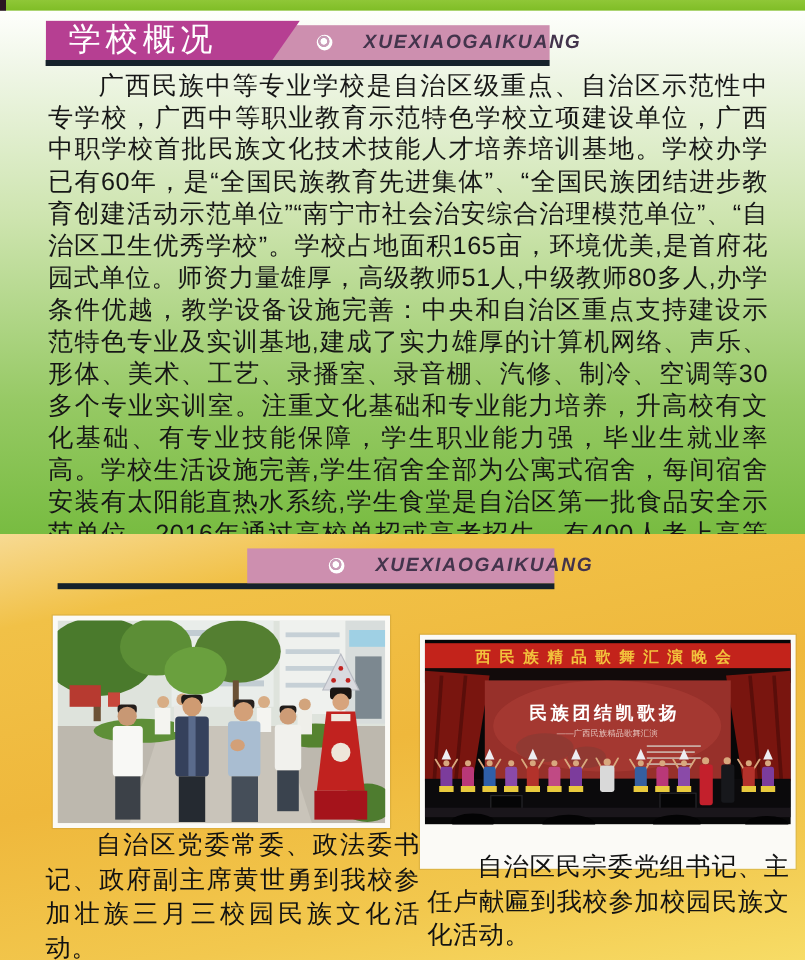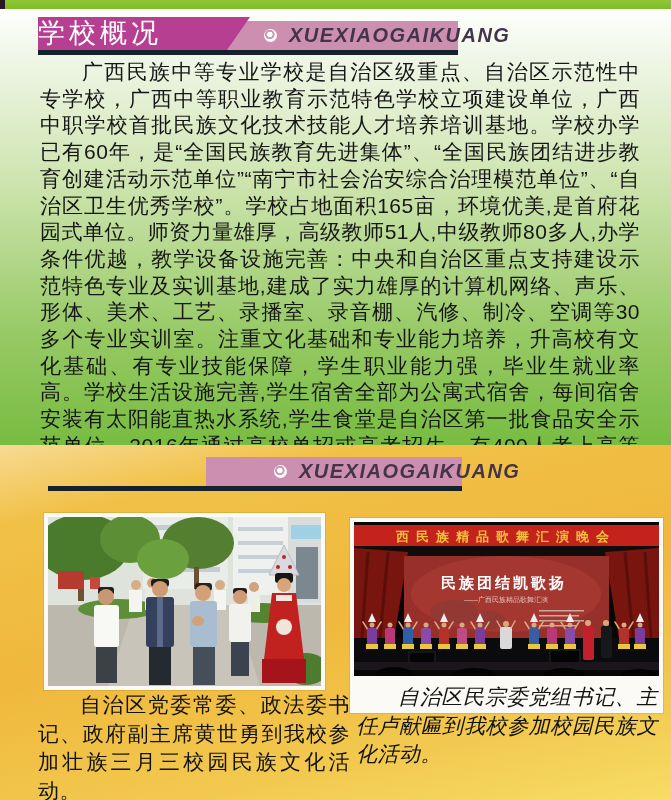--- a/index.html
+++ b/index.html
@@ -29,54 +29,54 @@
     position:absolute;left:158px;right:0;top:4px;bottom:5px;
     background:#CD8FAF;display:flex;align-items:center;
   }
   .banner-block{
     position:absolute;left:0;top:0;bottom:5px;width:212px;
     background:#B63F92;
     clip-path:polygon(0 0,212px 0,189px 100%,0 100%);
     display:flex;align-items:center;z-index:2;
   }
   .banner-title{
-    color:#ffffff;font-size:27px;letter-spacing:4px;
+    color:#ffffff;font-size:27px;letter-spacing:4px;padding-left:19px;
     line-height:1;white-space:nowrap;
   }
   .banner-dot{
     width:13px;height:13px;border-radius:50%;margin-left:68px;flex:0 0 auto;
     background:radial-gradient(circle at 45% 42%,#ffffff 0 2.5px,#c99cb8 3px 4.5px,#ffffff 5px);
   }
   .banner-pinyin{
-    font-style:italic;font-weight:700;font-size:20px;letter-spacing:1.5px;
-    color:#43344C;margin-left:12px;white-space:nowrap;
+    font-style:italic;font-weight:700;font-size:16px;letter-spacing:1.5px;
+    color:#43344C;margin-left:26px;white-space:nowrap;
   }
   .banner-overview{left:38px;top:8px;width:420px;}
   .banner-care{left:48px;top:8px;width:414px;}
 
   
   .overview-text{
     position:absolute;left:40px;top:50px;width:600px;margin:0;
     font-size:21px;line-height:26.7px;color:#161616;
     text-align:justify;text-indent:2em;letter-spacing:0.5px;
   }
 
   
   .photo{position:absolute;background:#FBFAF6;box-sizing:border-box;padding:4px;box-shadow:0 0 0 1px rgba(0,0,0,0.08);}
   .photo-left{left:44px;top:68px;width:281px;height:177px;}
-  .photo-right{left:350px;top:73px;width:313px;height:195px;text-decoration:underline;}
+  .photo-right{left:350px;top:84px;width:313px;height:195px;text-decoration:underline;}
   .photo svg{display:block;}
 
   
   .caption{
     position:absolute;margin:0;font-size:21px;line-height:28.6px;color:#121212;
     text-align:justify;text-indent:2em;letter-spacing:0.5px;
   }
   .caption-left{left:38px;top:246px;width:312px;}
-  .caption-right{left:356px;top:238px;width:302px;font-style:italic;}
+  .caption-right{left:356px;top:264px;width:302px;}
 </style>
 </head>
 <body>
 
 <div class="page">
 
   <div class="top-bar"></div>
   <div class="top-notch"></div>
 
   <section class="green-section">

